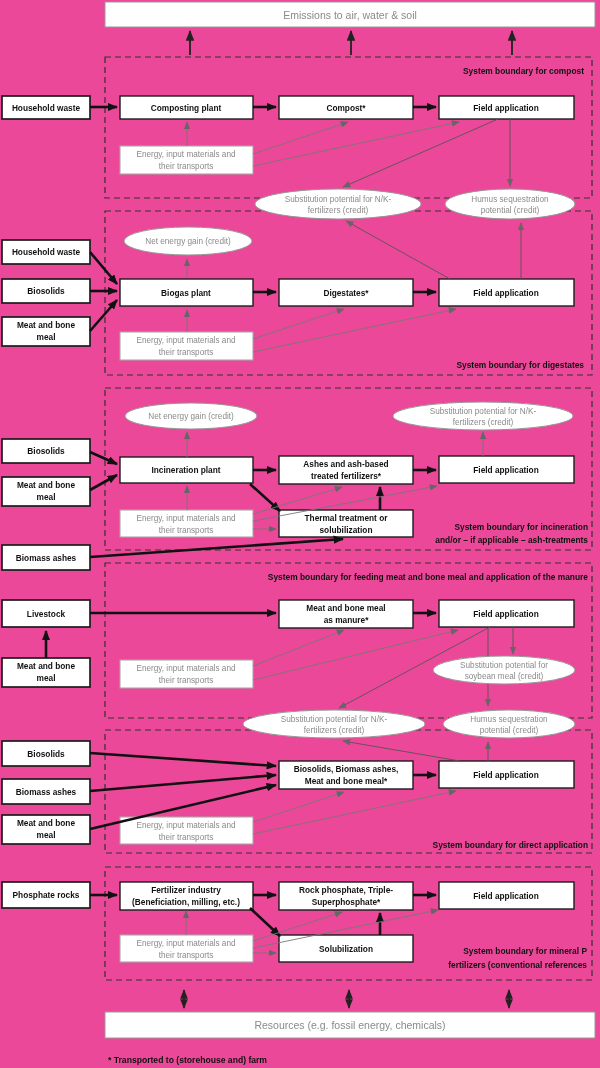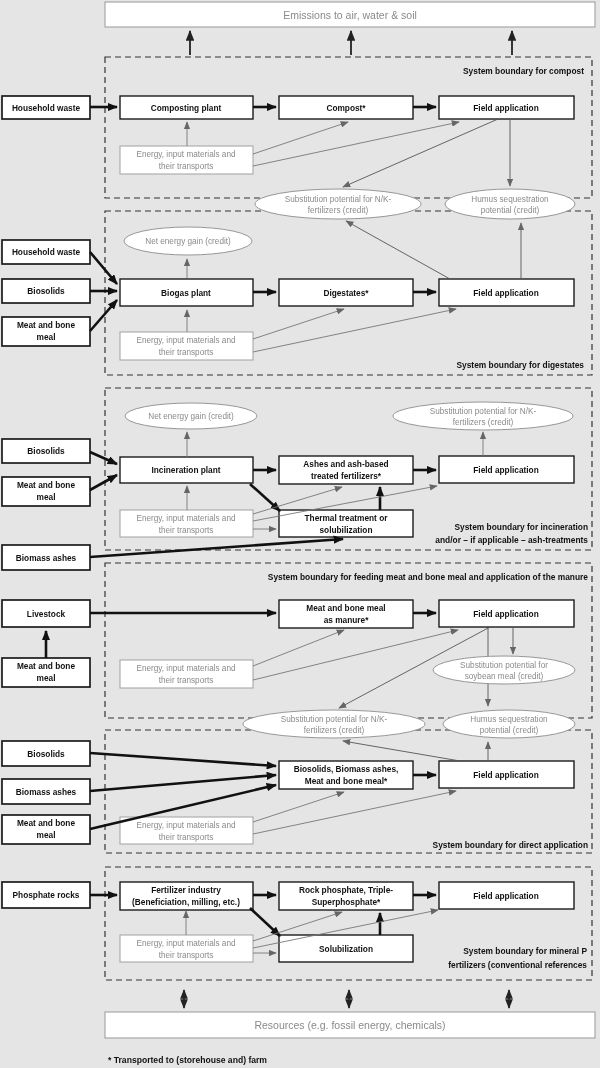--- a/index.html
+++ b/index.html
@@ -1,16 +1,16 @@
 <!DOCTYPE html>
 <html><head>
 <meta charset="utf-8">
 <style>
   html,body{margin:0;padding:0;background:#fff}
-  .stage{width:600px;height:1068px;position:relative;background:#e5e5e5}
+  .stage{width:600px;height:1068px;position:relative;background:#ec4899}
   text{font-family:"Liberation Sans",sans-serif}
   .bx{fill:#fff;stroke:#1c1c1c;stroke-width:1.4}
   .bi{fill:#fff;stroke:#1c1c1c;stroke-width:1.7}
   .bg{fill:#fff;stroke:#a8a8a8;stroke-width:1.1}
   .bo{fill:#fff;stroke:#999;stroke-width:1}
   .el{fill:#fff;stroke:#979797;stroke-width:1}
   .sec{fill:none;stroke:#333;stroke-width:1.2;stroke-dasharray:6 4}
   .tb{font-size:8.3px;font-weight:bold;fill:#111;text-anchor:middle}
   .tg{font-size:8.2px;fill:#8a8a8a;text-anchor:middle}
   .to{font-size:10.5px;fill:#8a8a8a;text-anchor:middle}

